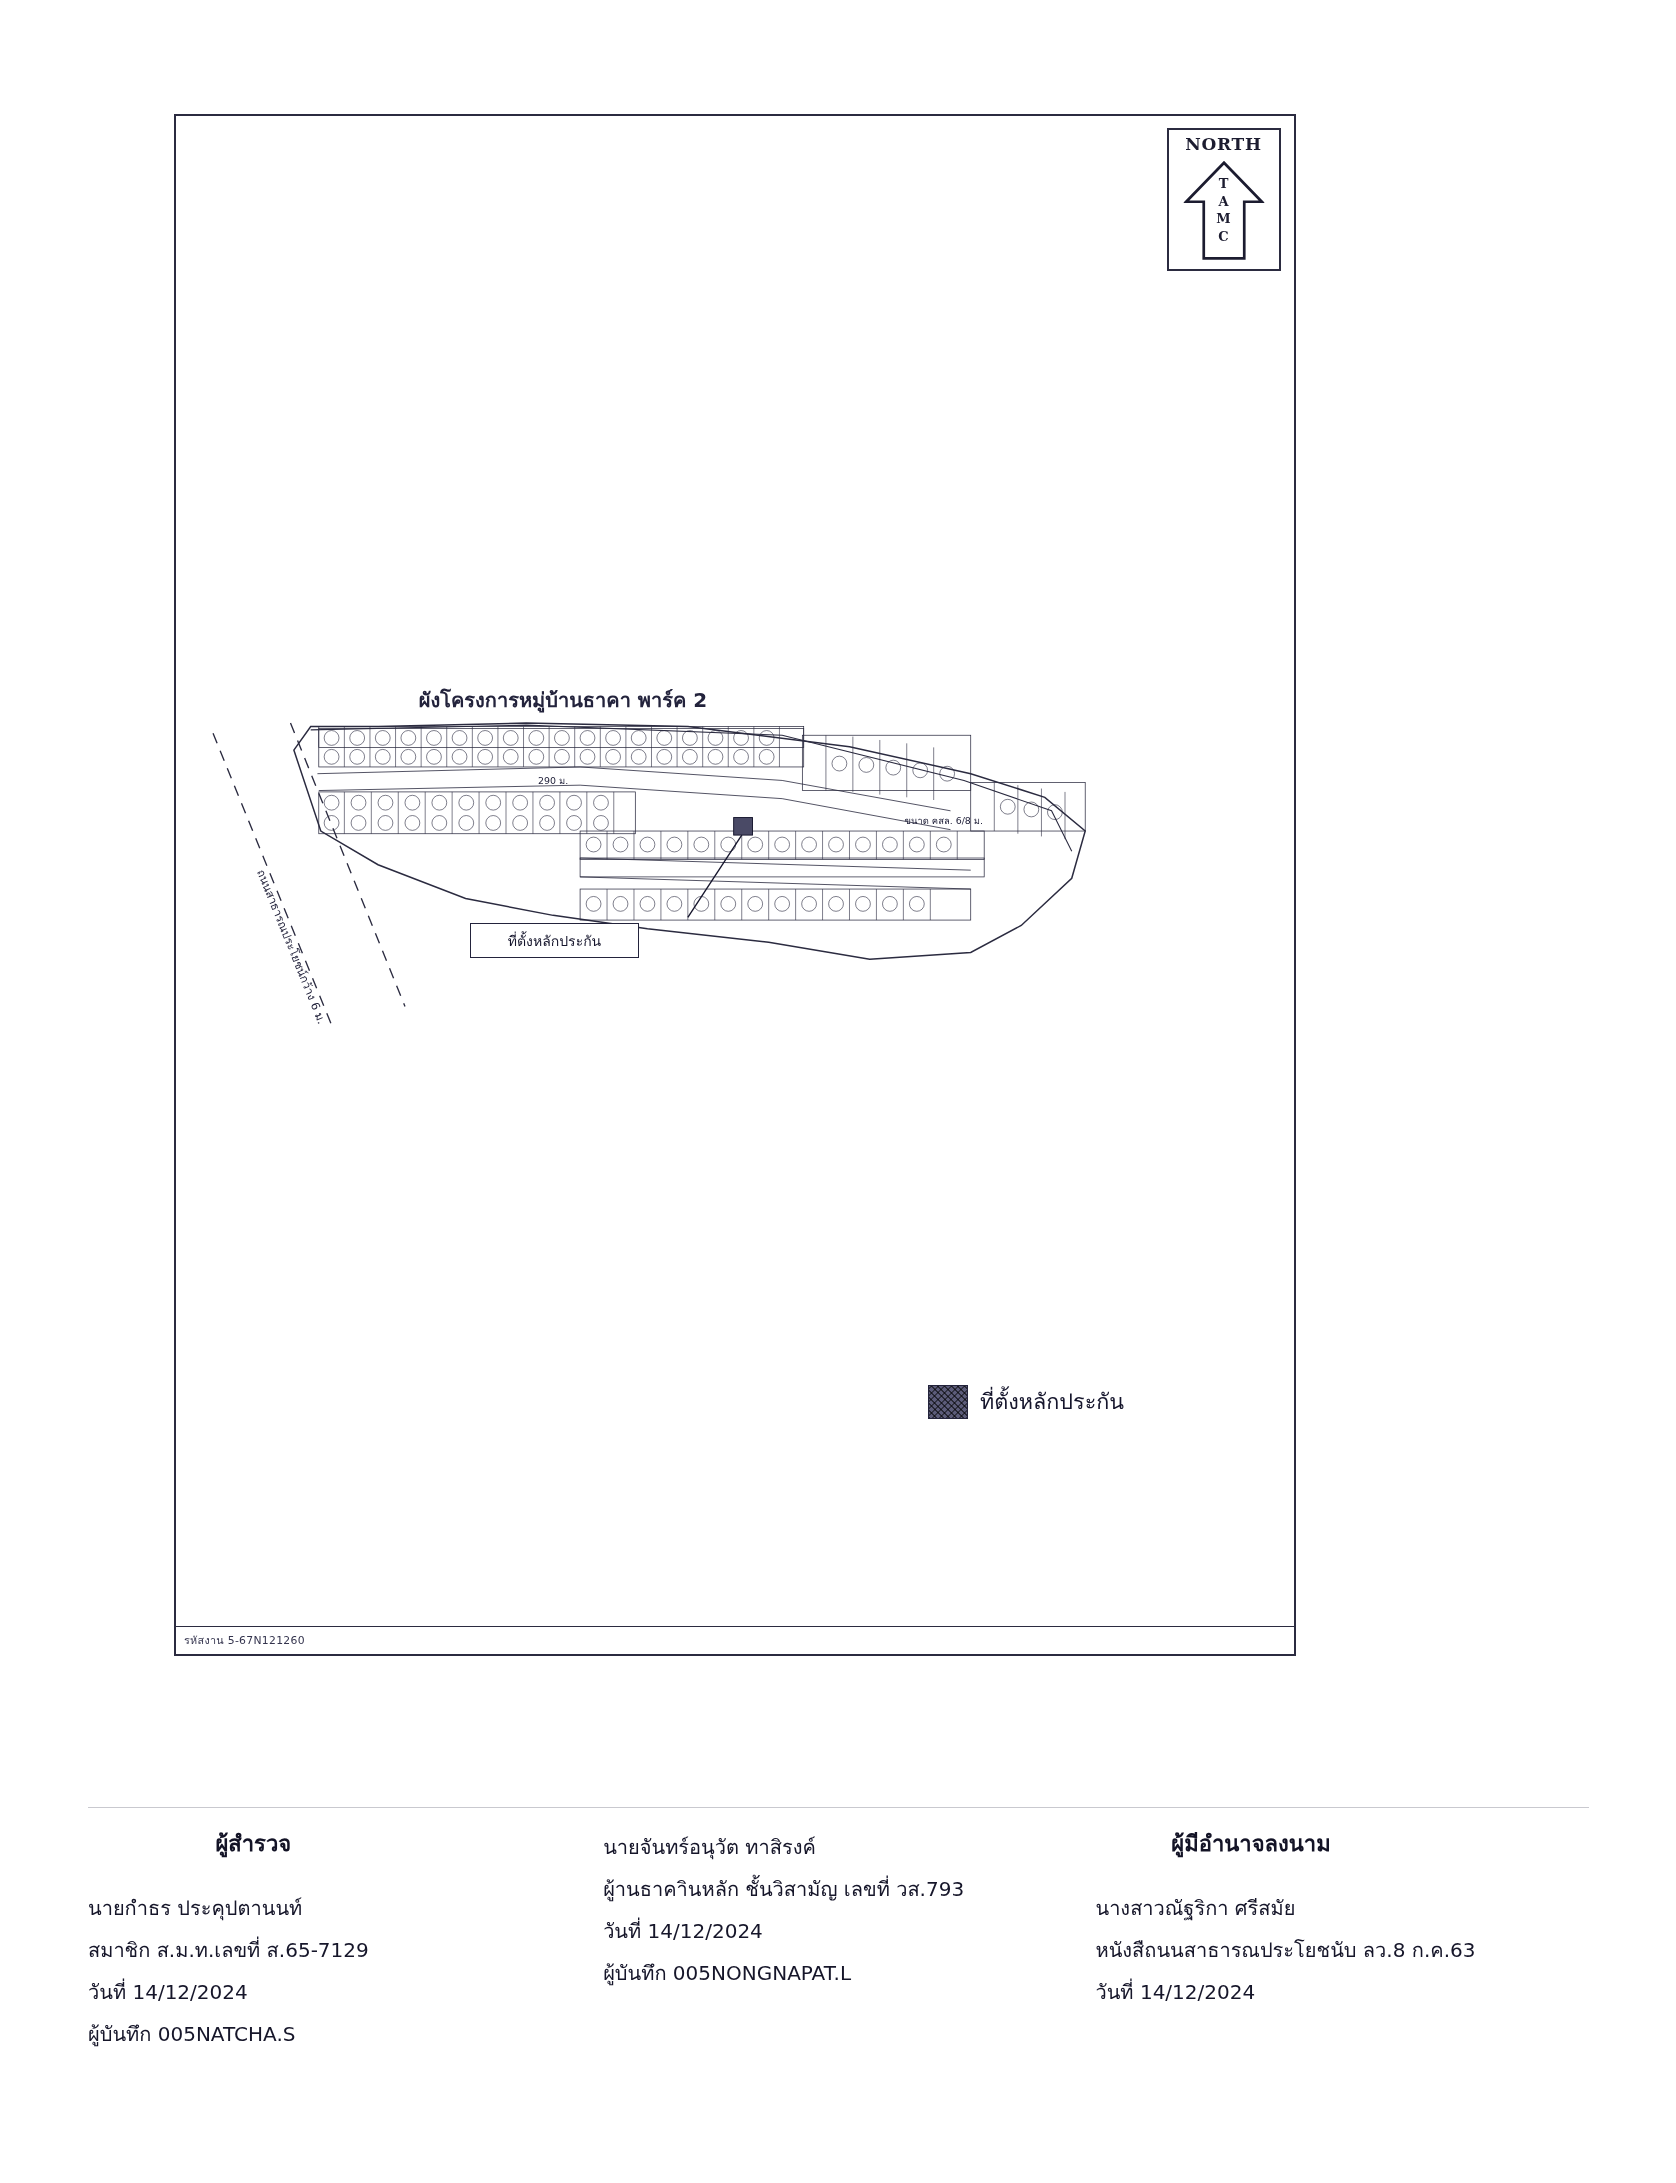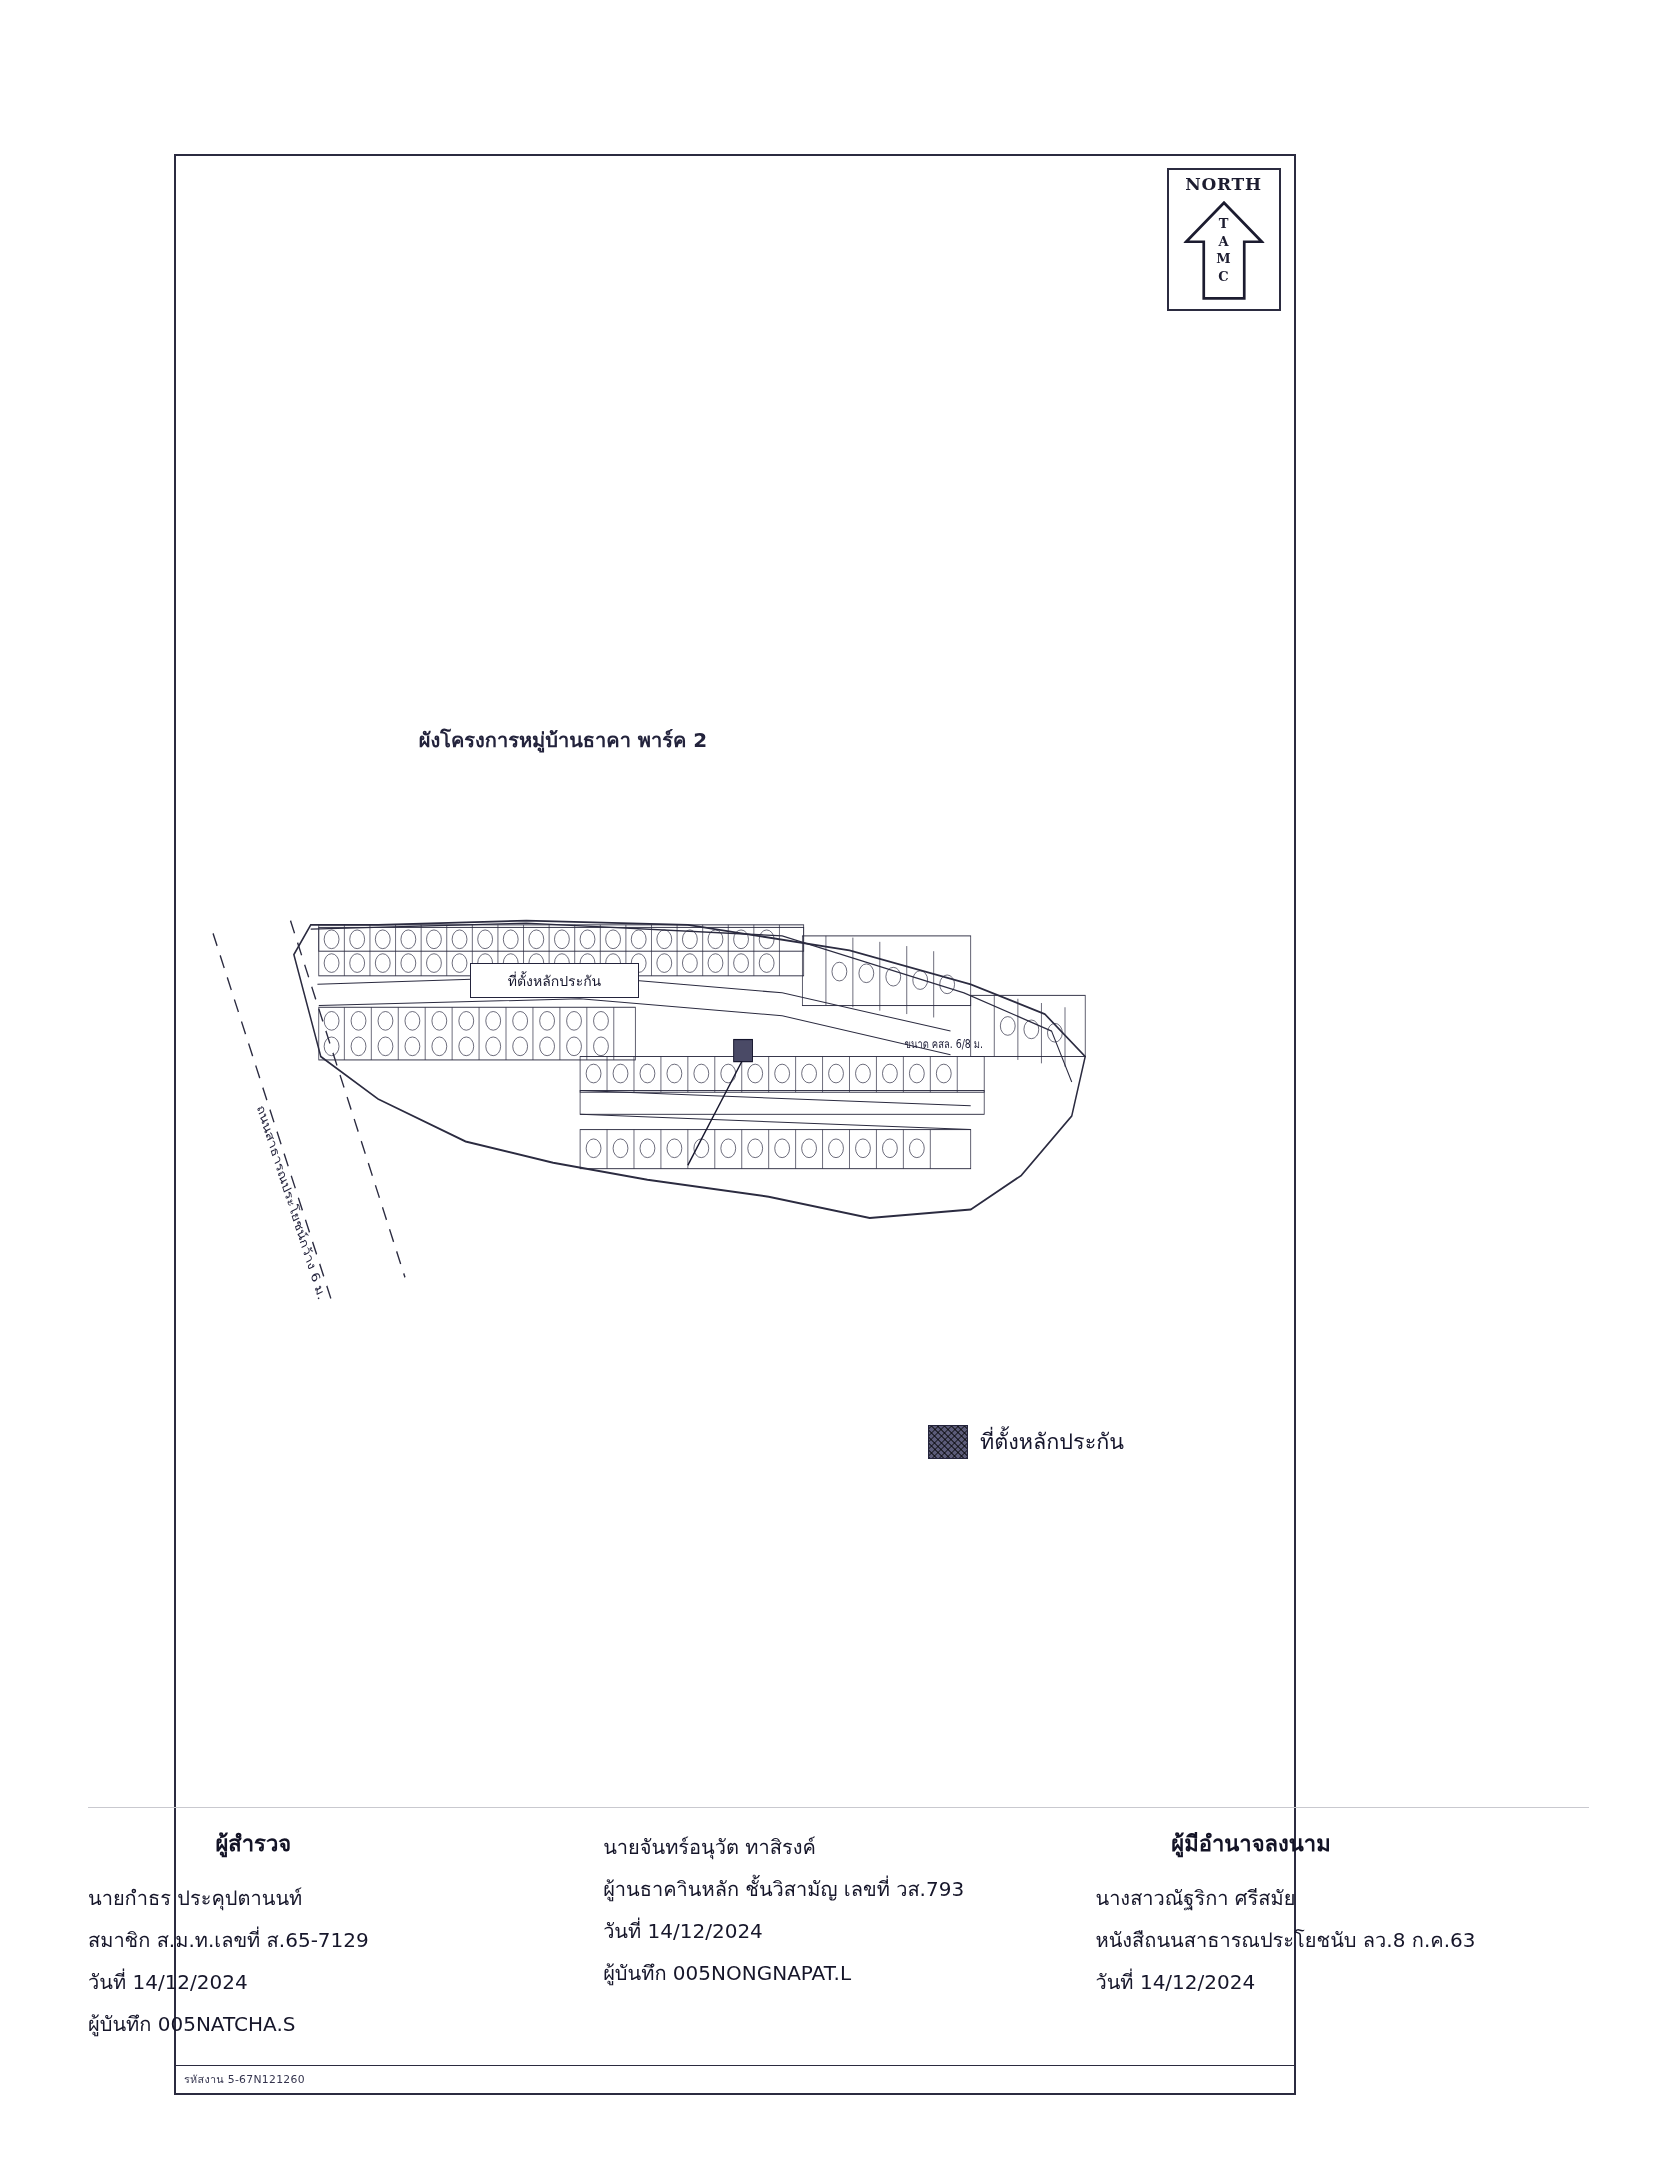--- a/index.html
+++ b/index.html
@@ -15,25 +15,24 @@
     position: relative;
     overflow: hidden;
   }
 
   
   #sheet {
     position: absolute;
     left: 174px;
     top: 114px;
     width: 1122px;
-    height: 1941px;
+    height: 1542px;
     border: 2px solid #2b2b40;
     background: #ffffff;
     box-sizing: border-box;
-    margin-top: 40px;
   }
 
   
   #north-box {
     position: absolute;
     right: 13.5px;
     top: 12px;
     width: 114px;
     height: 143px;
     border: 2px solid #2b2b40;
@@ -181,21 +180,21 @@
     padding-right: 13.5px;
   }
   .sig-col.c1 { padding-left: 0px; }
   .sig-col.c2 { padding-left: 15px; }
   .sig-col.c3 { padding-left: 6.8px; }
   .sig-role {
     font-size: 22px;
     font-weight: bold;
     color: #131326;
     text-align: center;
-    margin-bottom: 16px;
+    margin-bottom: 26px;
   }
   .sig-col.c1 .sig-role { padding-right: 156px; }
   .sig-col.c2 .sig-role { padding-right: 149px; }
   .sig-col.c3 .sig-role { padding-right: 169px; }
   .sig-line {
     font-size: 20px;
     line-height: 42px;
     color: #16162a;
     white-space: nowrap;
   }

